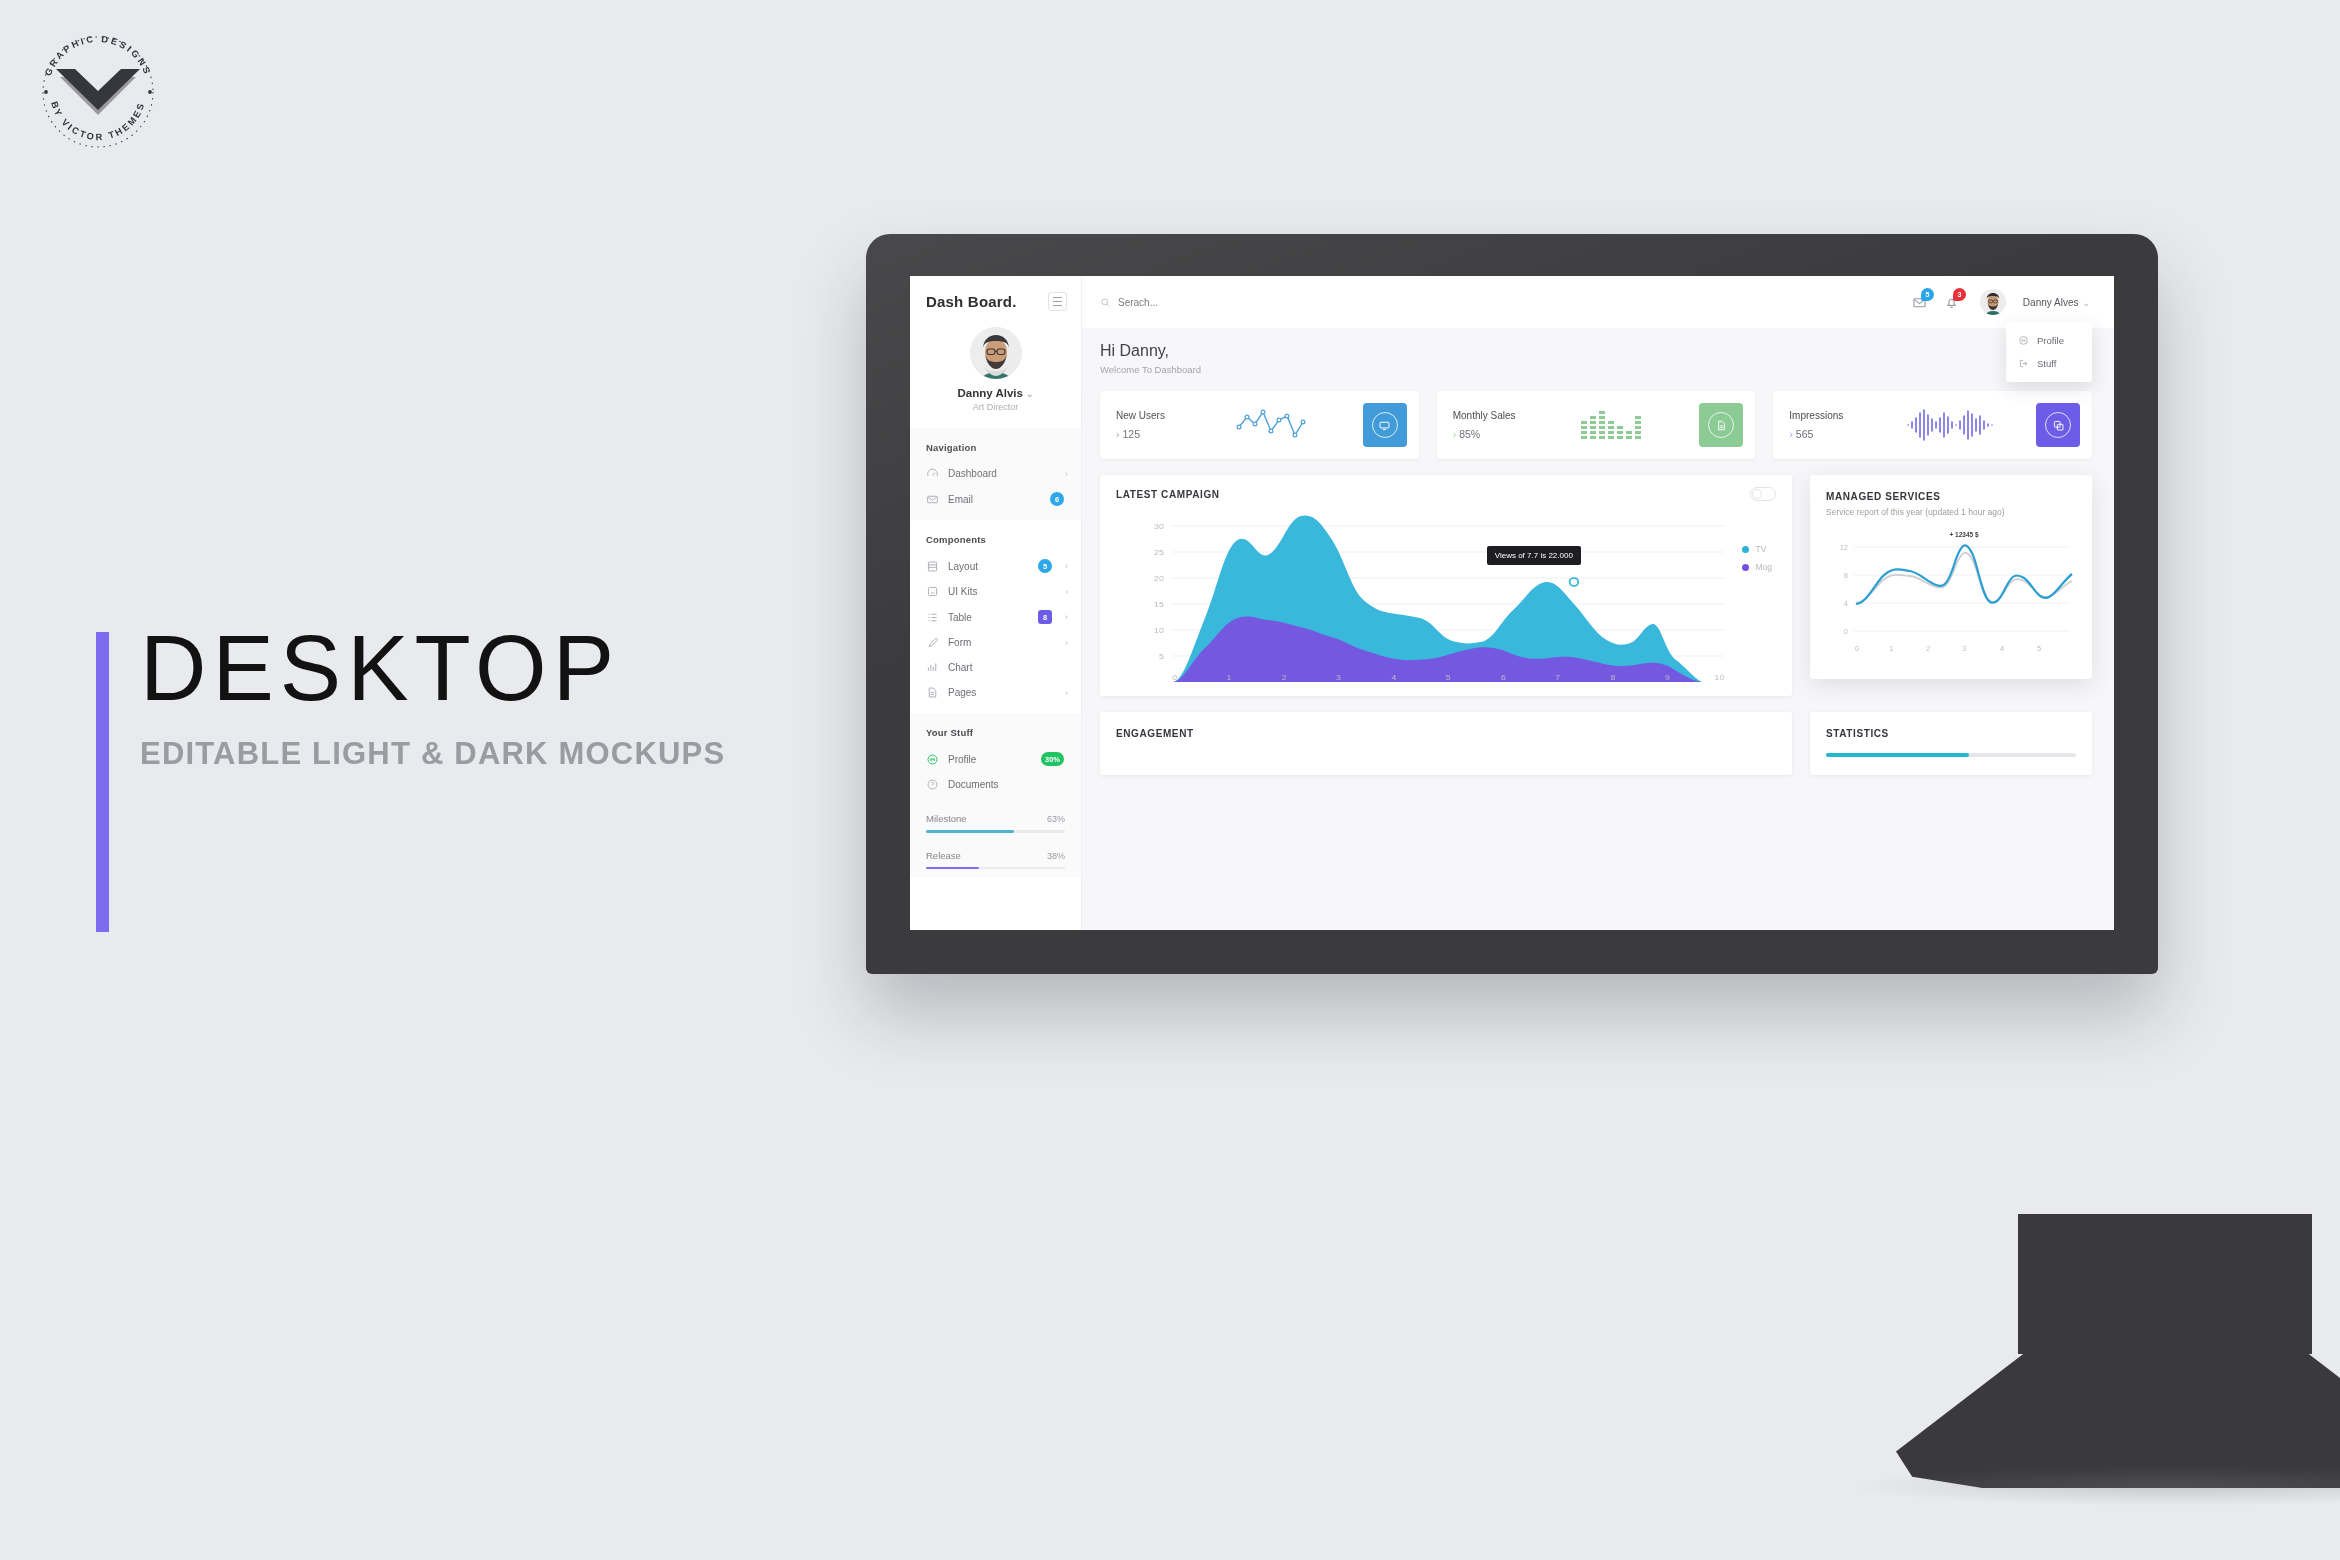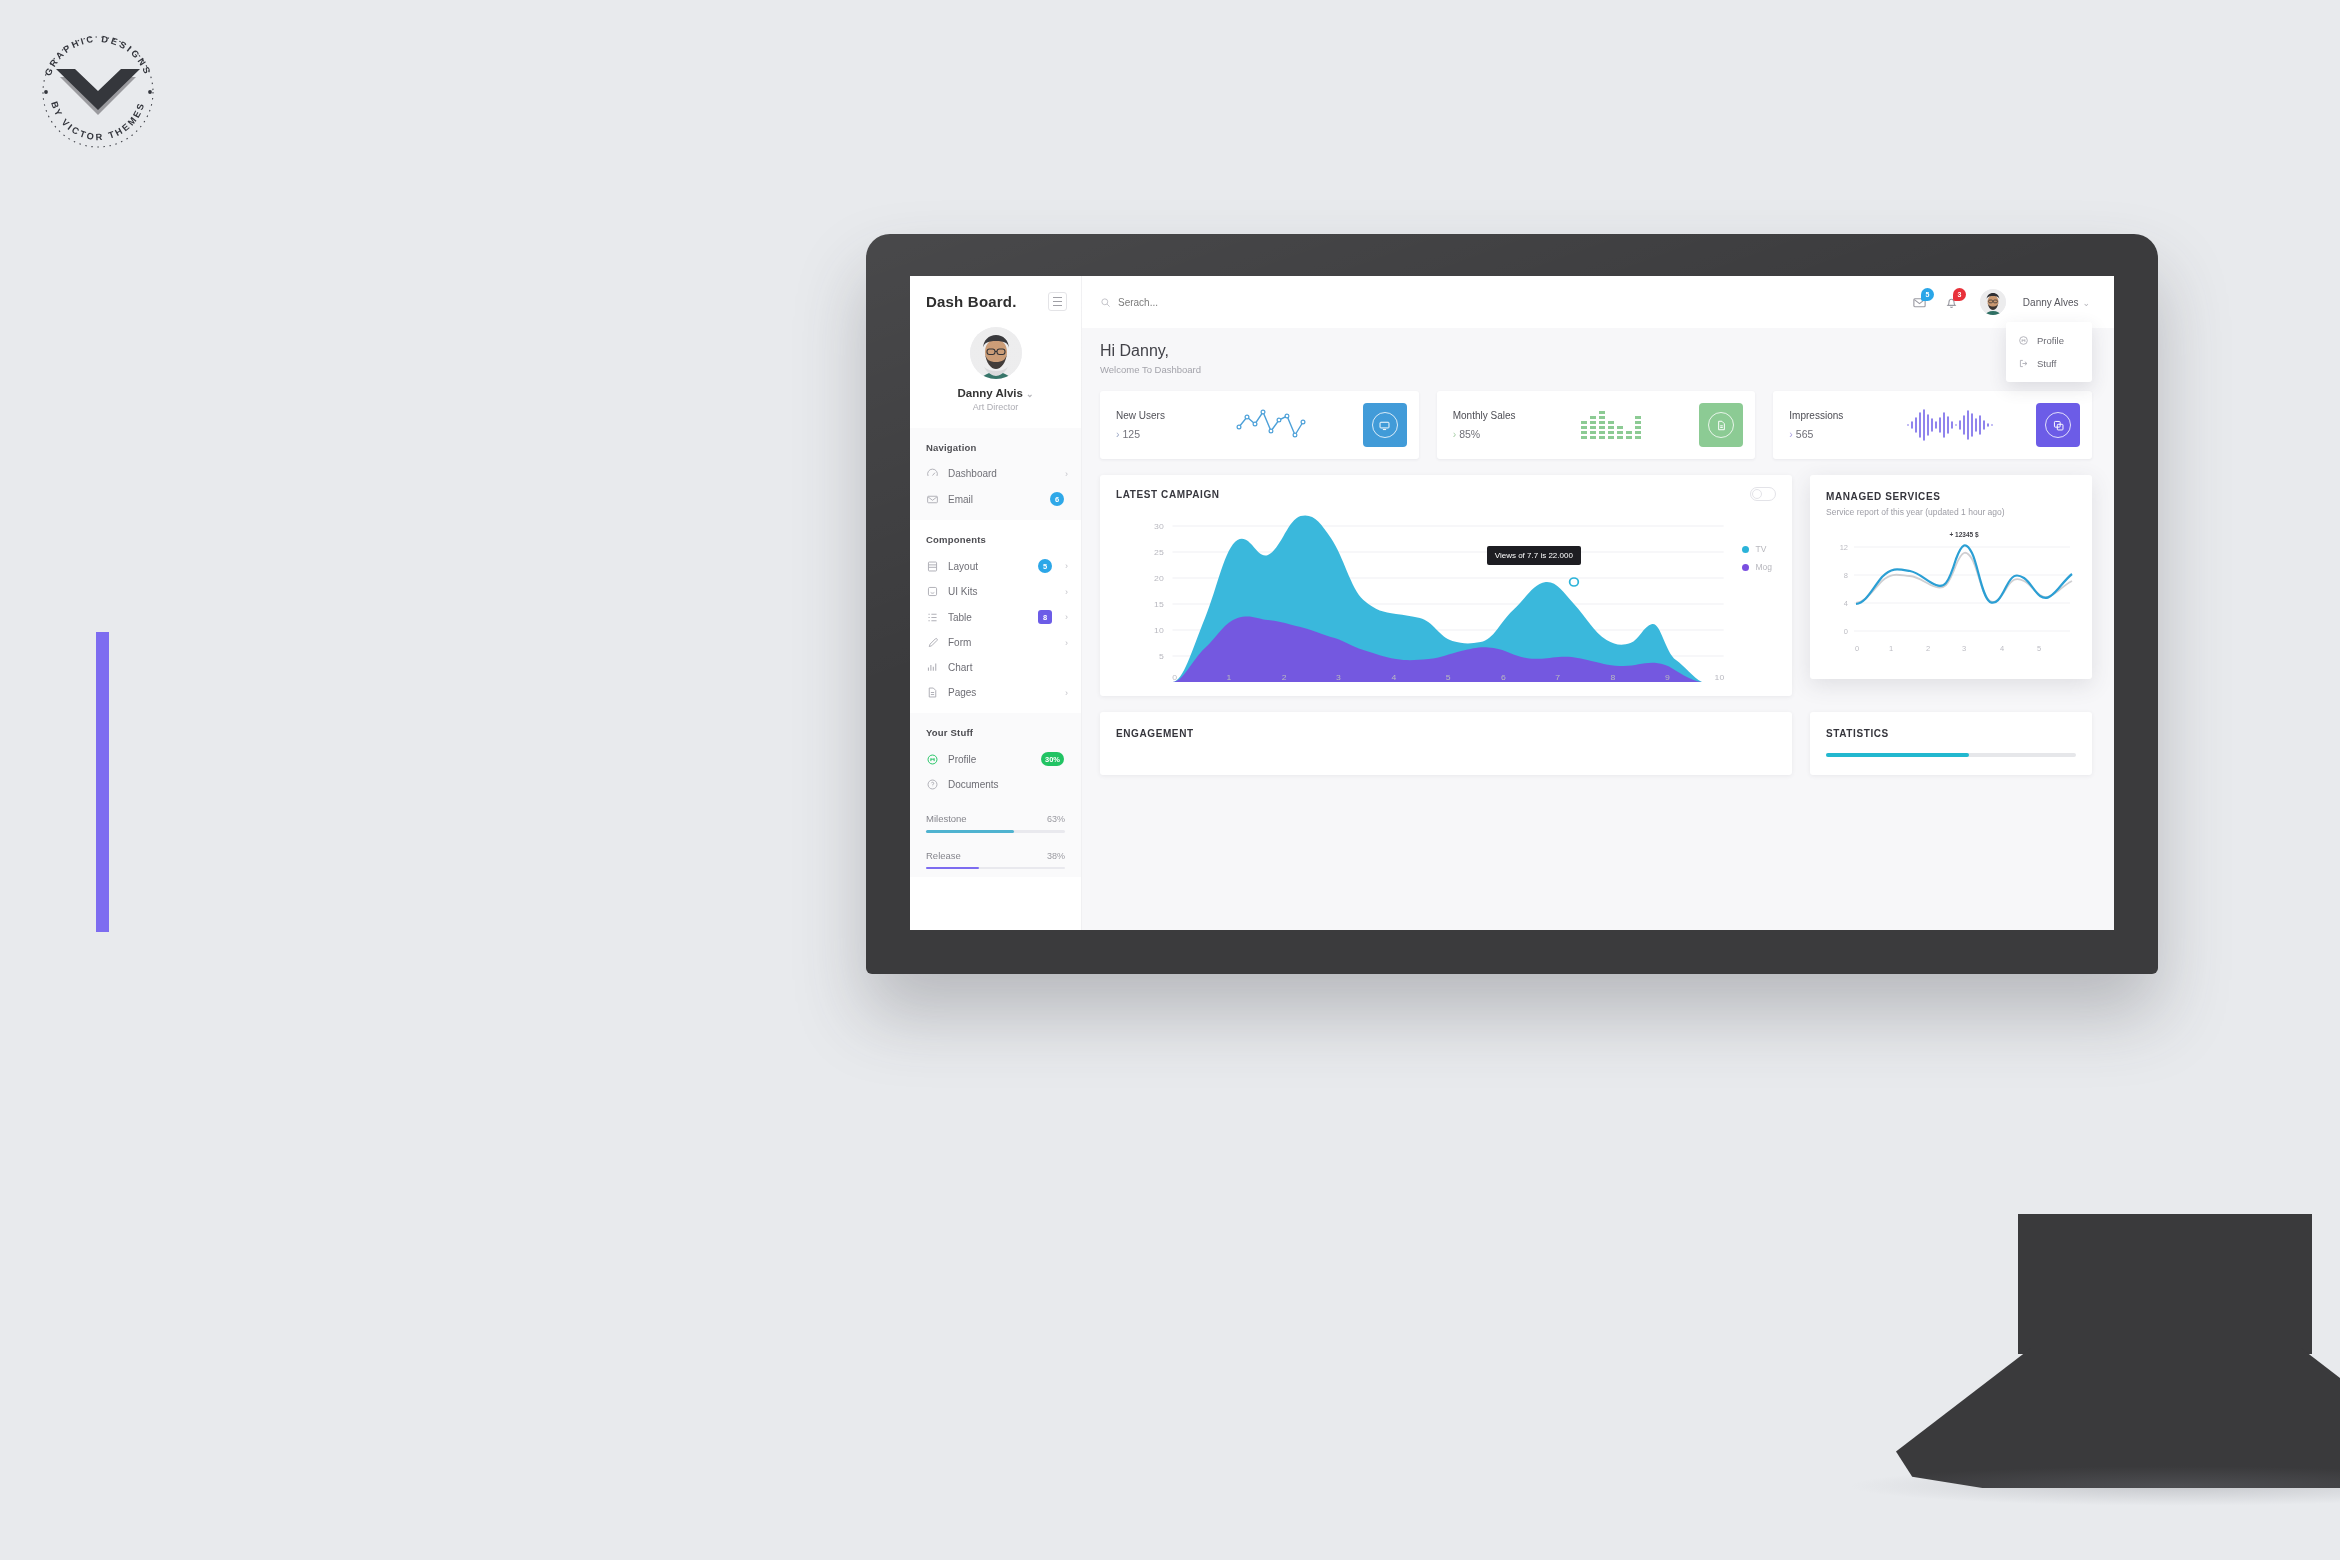--- a/index.html
+++ b/index.html
@@ -208,20 +208,22 @@
     <circle cx="18" cy="70" r="1.9" fill="#33353c"></circle>
     <circle cx="122" cy="70" r="1.9" fill="#33353c"></circle>
     <path d="M 32,55 L 48,55 L 70,76 L 92,55 L 108,55 L 70,93 Z" fill="#9a9a9e"></path>
     <path d="M 28,47 L 47,47 L 70,69 L 93,47 L 112,47 L 70,88 Z" fill="#35373c"></path>
   </svg>
 </div>
 
 <div class="promo">
   <div class="promo-bar"></div>
   <div class="promo-text">
+    <div class="promo-line1">DESKTOP</div>
+    <div class="promo-sub">EDITABLE LIGHT &amp; DARK MOCKUPS</div>
   </div>
 </div>
 
 <div class="monitor">
   <div class="bezel">
     <div class="screen">
 
       <div class="dash">
 
         <aside class="sidebar">

